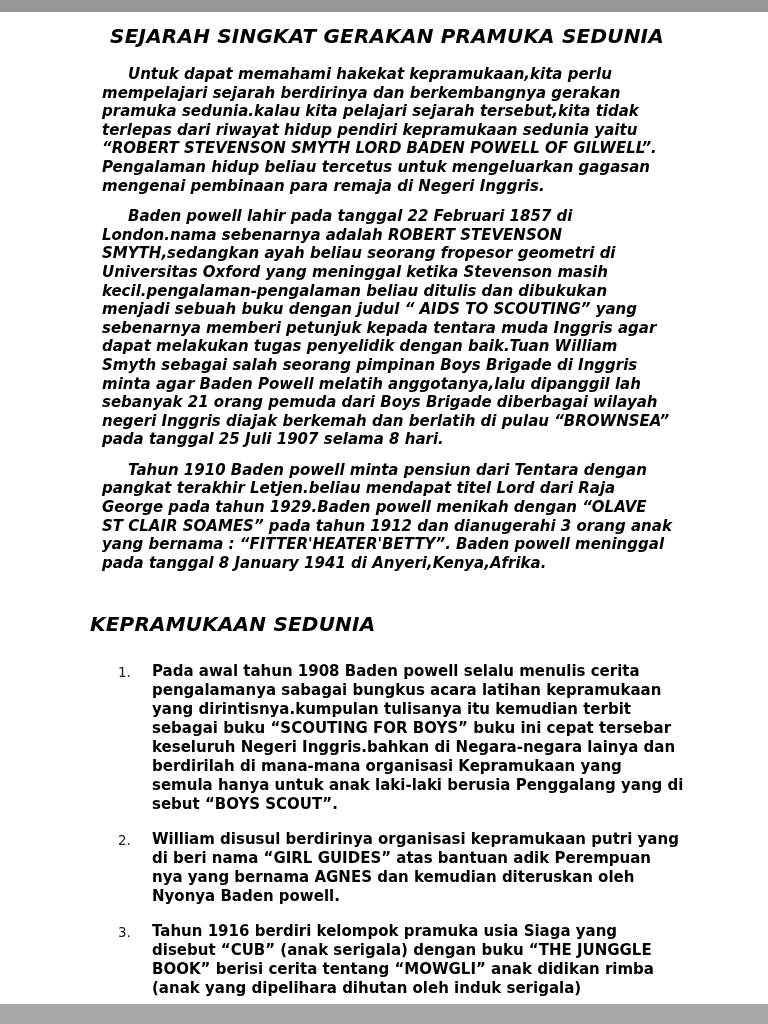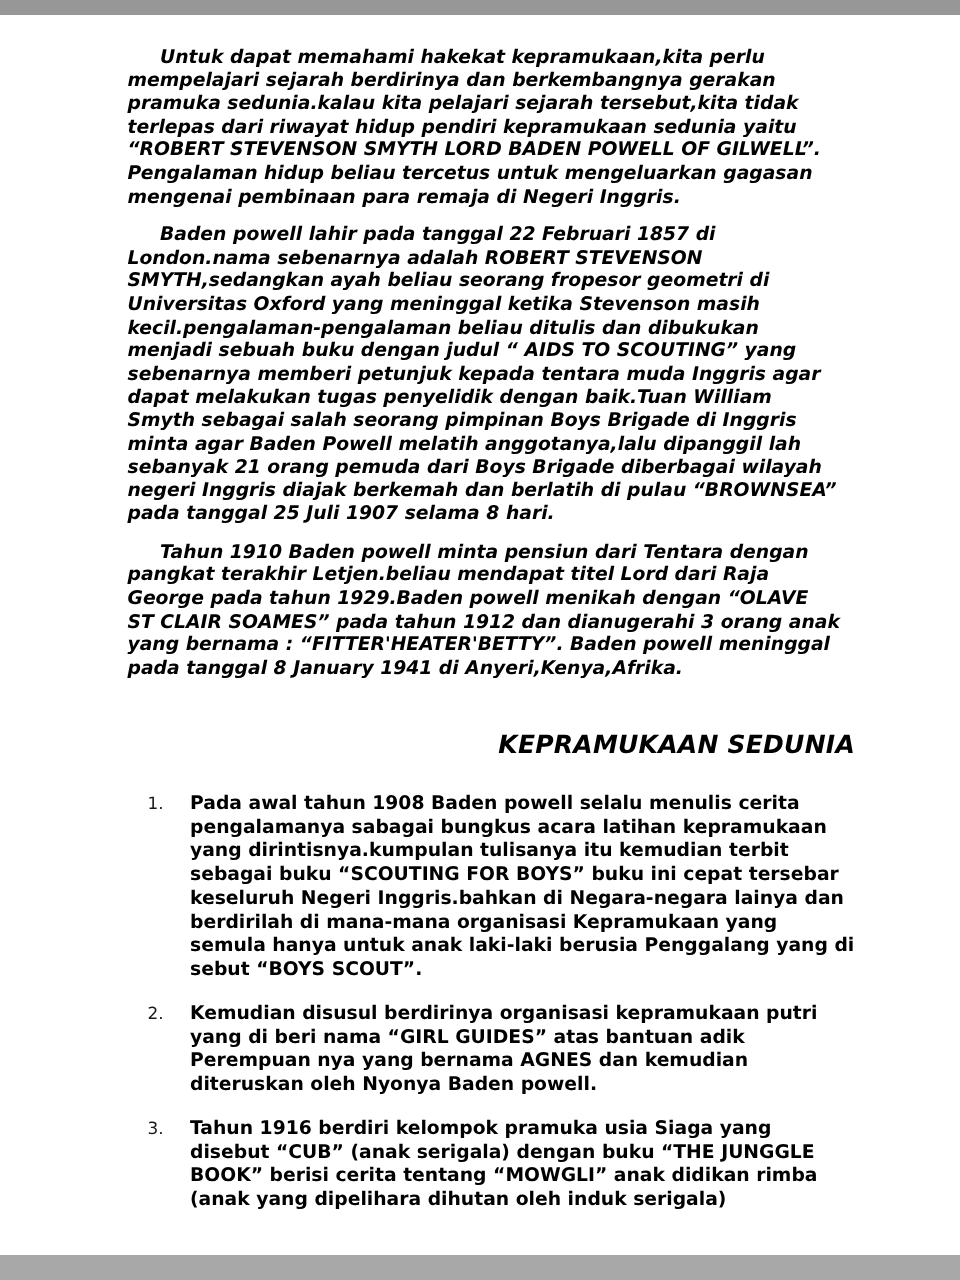--- a/index.html
+++ b/index.html
@@ -43,21 +43,21 @@
     margin: 12px;
     font-size: 15px;
     line-height: 18.6px;
     font-weight: bold;
     font-style: italic;
     text-indent: 26px;
     text-align: left;
   }
   h2.section-heading {
     margin: 40px 0 26px 0;
-    text-align: right;
+    text-align: left;
     font-size: 20px;
     line-height: 24px;
     font-weight: bold;
     font-style: italic;
     letter-spacing: 0.2px;
   }
   ol.doc-list {
     list-style: none;
     margin: 0;
     padding: 0 0 0 28px;
@@ -83,37 +83,38 @@
     font-weight: bold;
   }
 </style>
 </head>
 <body>
 
 <div class="canvas">
   <div class="bar top"></div>
 
   <div class="page">
+    <h1 class="doc-title">SEJARAH SINGKAT GERAKAN PRAMUKA SEDUNIA</h1>
 
     <p class="para">Untuk dapat memahami hakekat kepramukaan,kita perlu mempelajari sejarah berdirinya dan berkembangnya gerakan pramuka sedunia.kalau kita pelajari sejarah tersebut,kita tidak terlepas dari riwayat hidup pendiri kepramukaan sedunia yaitu “ROBERT STEVENSON SMYTH LORD BADEN POWELL OF GILWELL”. Pengalaman hidup beliau tercetus untuk mengeluarkan gagasan mengenai pembinaan para remaja di Negeri Inggris.</p>
 
     <p class="para">Baden powell lahir pada tanggal 22 Februari 1857 di London.nama sebenarnya adalah ROBERT STEVENSON SMYTH,sedangkan ayah beliau seorang fropesor geometri di Universitas Oxford yang meninggal ketika Stevenson masih kecil.pengalaman-pengalaman beliau ditulis dan dibukukan menjadi sebuah buku dengan judul “ AIDS TO SCOUTING” yang sebenarnya memberi petunjuk kepada tentara muda Inggris agar dapat melakukan tugas penyelidik dengan baik.Tuan William Smyth sebagai salah seorang pimpinan Boys Brigade di Inggris minta agar Baden Powell melatih anggotanya,lalu dipanggil lah sebanyak 21 orang pemuda dari Boys Brigade diberbagai wilayah negeri Inggris diajak berkemah dan berlatih di pulau “BROWNSEA” pada tanggal 25 Juli 1907 selama 8 hari.</p>
 
     <p class="para">Tahun 1910 Baden powell minta pensiun dari Tentara dengan pangkat terakhir Letjen.beliau mendapat titel Lord dari Raja George pada tahun 1929.Baden powell menikah dengan “OLAVE ST CLAIR SOAMES” pada tahun 1912 dan dianugerahi 3 orang anak yang bernama : “FITTER'HEATER'BETTY”. Baden powell meninggal pada tanggal 8 January 1941 di Anyeri,Kenya,Afrika.</p>
 
     <h2 class="section-heading">KEPRAMUKAAN SEDUNIA</h2>
 
     <ol class="doc-list">
       <li>
         <span class="li-num">1.</span>
         <span class="li-text">Pada awal tahun 1908 Baden powell selalu menulis cerita pengalamanya sabagai bungkus acara latihan kepramukaan yang dirintisnya.kumpulan tulisanya itu kemudian terbit sebagai buku “SCOUTING FOR BOYS” buku ini cepat tersebar keseluruh Negeri Inggris.bahkan di Negara-negara lainya dan berdirilah di mana-mana organisasi Kepramukaan yang semula hanya untuk anak laki-laki berusia Penggalang yang di sebut “BOYS SCOUT”.</span>
       </li>
       <li>
         <span class="li-num">2.</span>
-        <span class="li-text">Kemudian disusul berdirinya  organisasi kepramukaan putri yang di beri nama “GIRL GUIDES” atas bantuan adik Perempuan nya yang bernama AGNES dan kemudian diteruskan oleh Nyonya Baden powell.</span>
+        <span class="li-text">William disusul berdirinya  organisasi kepramukaan putri yang di beri nama “GIRL GUIDES” atas bantuan adik Perempuan nya yang bernama AGNES dan kemudian diteruskan oleh Nyonya Baden powell.</span>
       </li>
       <li>
         <span class="li-num">3.</span>
         <span class="li-text">Tahun 1916 berdiri kelompok pramuka usia Siaga yang disebut “CUB” (anak serigala) dengan buku “THE JUNGGLE BOOK” berisi cerita tentang “MOWGLI” anak didikan rimba (anak yang dipelihara dihutan oleh induk serigala)</span>
       </li>
     </ol>
   </div>
 
   <div class="bar bottom"></div>
 </div>

